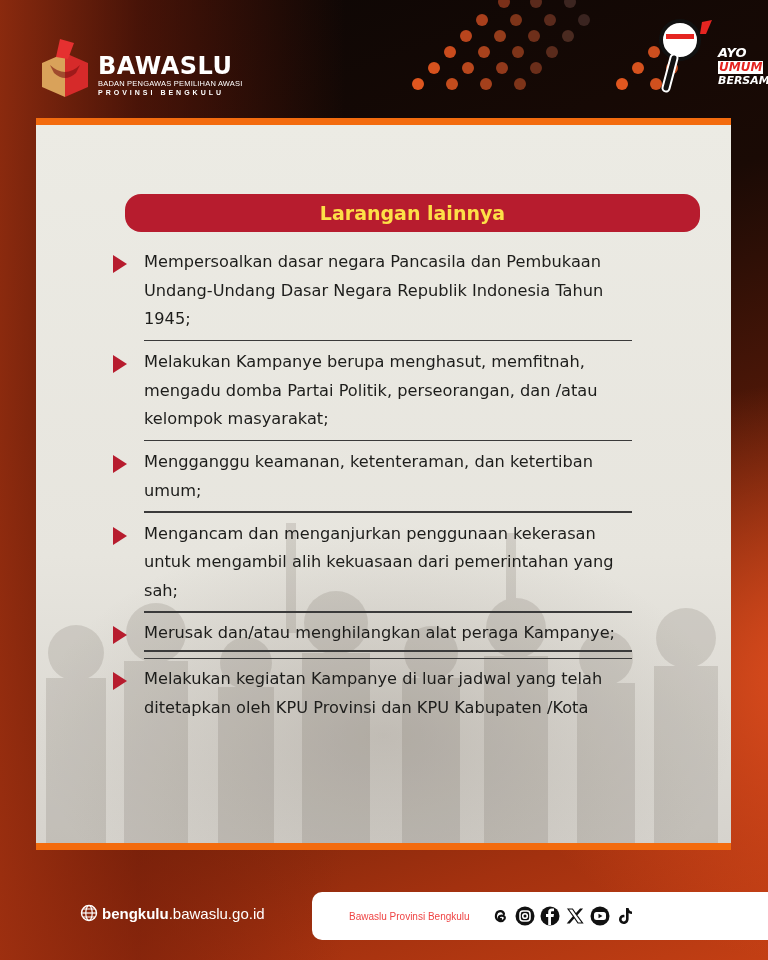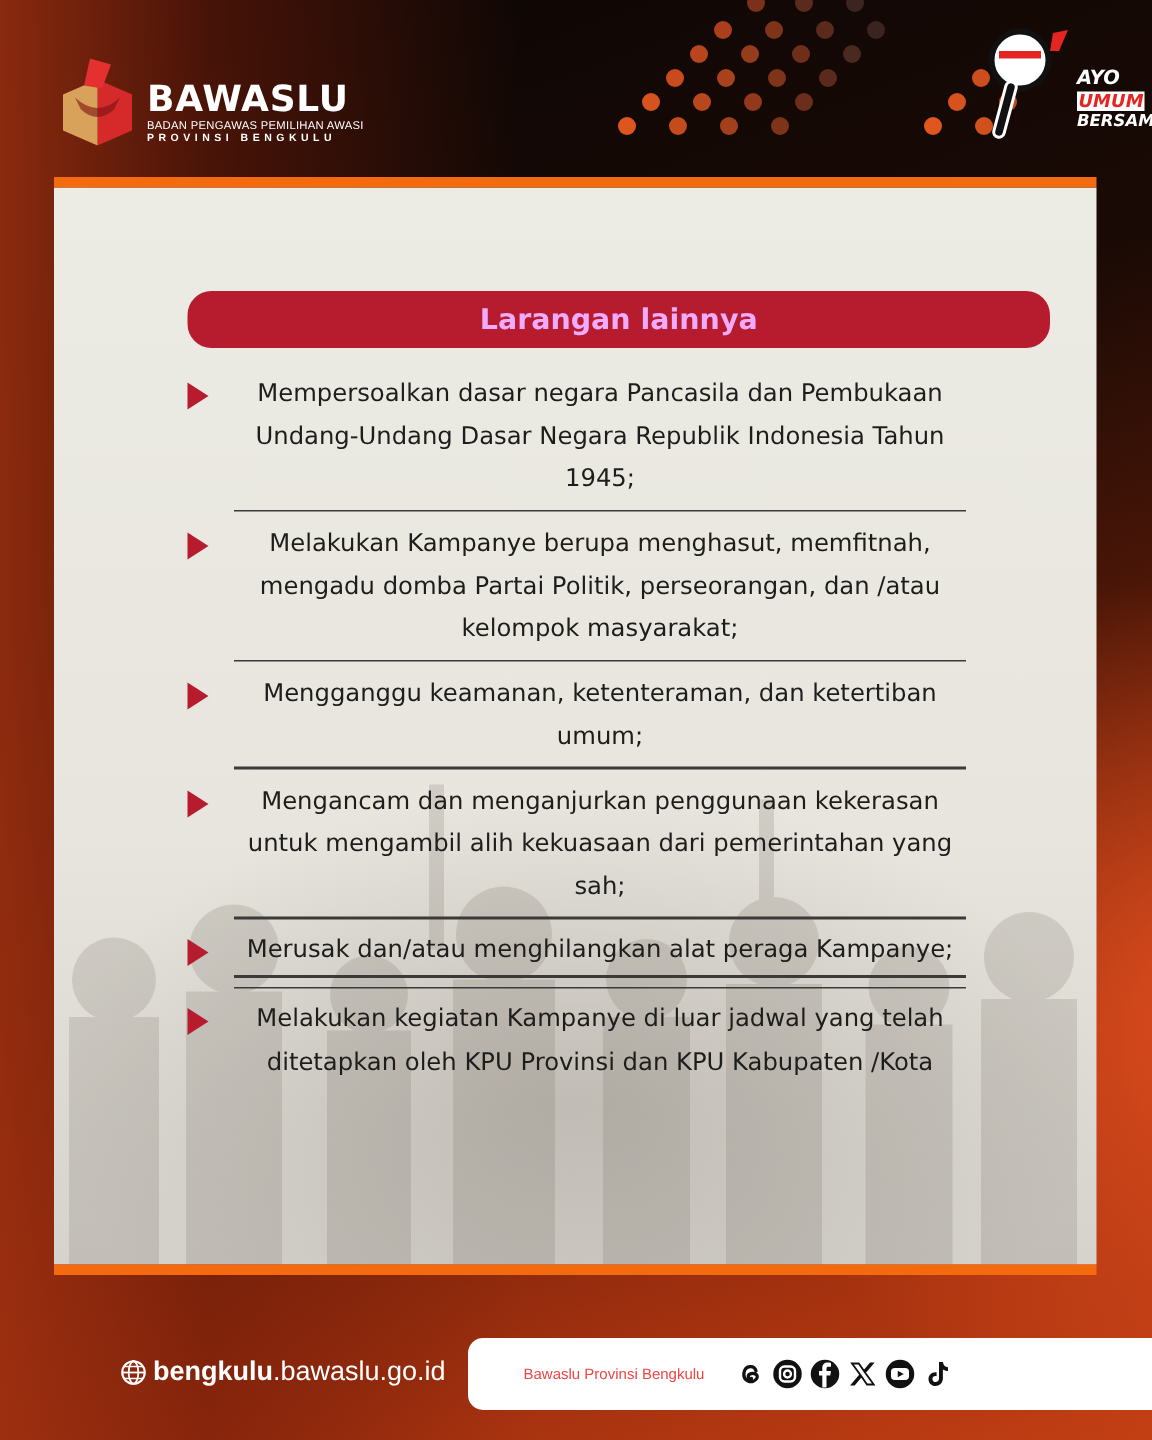--- a/index.html
+++ b/index.html
@@ -35,31 +35,31 @@
     background:
       radial-gradient(ellipse 500px 300px at 50% 85%, rgba(120,110,100,0.28) 0%, rgba(120,110,100,0) 70%),
       linear-gradient(180deg, #ecebe4 0%, #e7e5de 60%, #d6d3cd 100%);
     border-top:7px solid #f36b0e; border-bottom:7px solid #f36b0e;
     box-sizing:border-box;
   }
   .crowd { position:absolute; left:0; bottom:0; width:100%; height:340px; opacity:0.18; }
 
   .heading {
     position:absolute; left:89px; top:69px; width:575px; height:38px;
-    background:#b71c2e; border-radius:16px; color:#f0abfc;
+    background:#b71c2e; border-radius:16px; color:#fde047;
     font-family:"DejaVu Sans", sans-serif; font-weight:bold; font-size:19px;
     display:flex; align-items:center; justify-content:center;
   }
-  .items { position:absolute; left:86px; top:123px; width:522px;text-align:center; }
+  .items { position:absolute; left:74px; top:123px; width:522px; }
   .item { position:relative; padding-left:34px; color:#1d1d1b; font-family:"DejaVu Sans", sans-serif; font-size:16.2px; line-height:28.5px; }
   .item .bullet { position:absolute; left:3px; top:7px; width:0; height:0;
     border-top:9px solid transparent; border-bottom:9px solid transparent; border-left:14px solid #b71c2e; }
   .divider { margin-left:34px; height:1.5px; background:#3a3a3a; }
 
-  .footer-url { position:absolute; left:80px; top:904px; color:#fff; font-size:18px; display:flex; align-items:center; gap:4px; }
+  .footer-url { position:absolute; left:80px; top:904px; color:#fff; font-size:15px; display:flex; align-items:center; gap:4px; }
   .footer-url b { font-weight:bold; }
   .footer-pill {
     position:absolute; left:312px; top:892px; width:470px; height:48px;
     background:#fff; border-radius:10px; display:flex; align-items:center;
   }
   .footer-name { margin-left:37px; font-size:10px; color:#ef4444; }
   .socials { margin-left:20px; display:flex; gap:5px; align-items:center; }
   .soc { width:20px; height:20px; }
 </style>
 </head>

